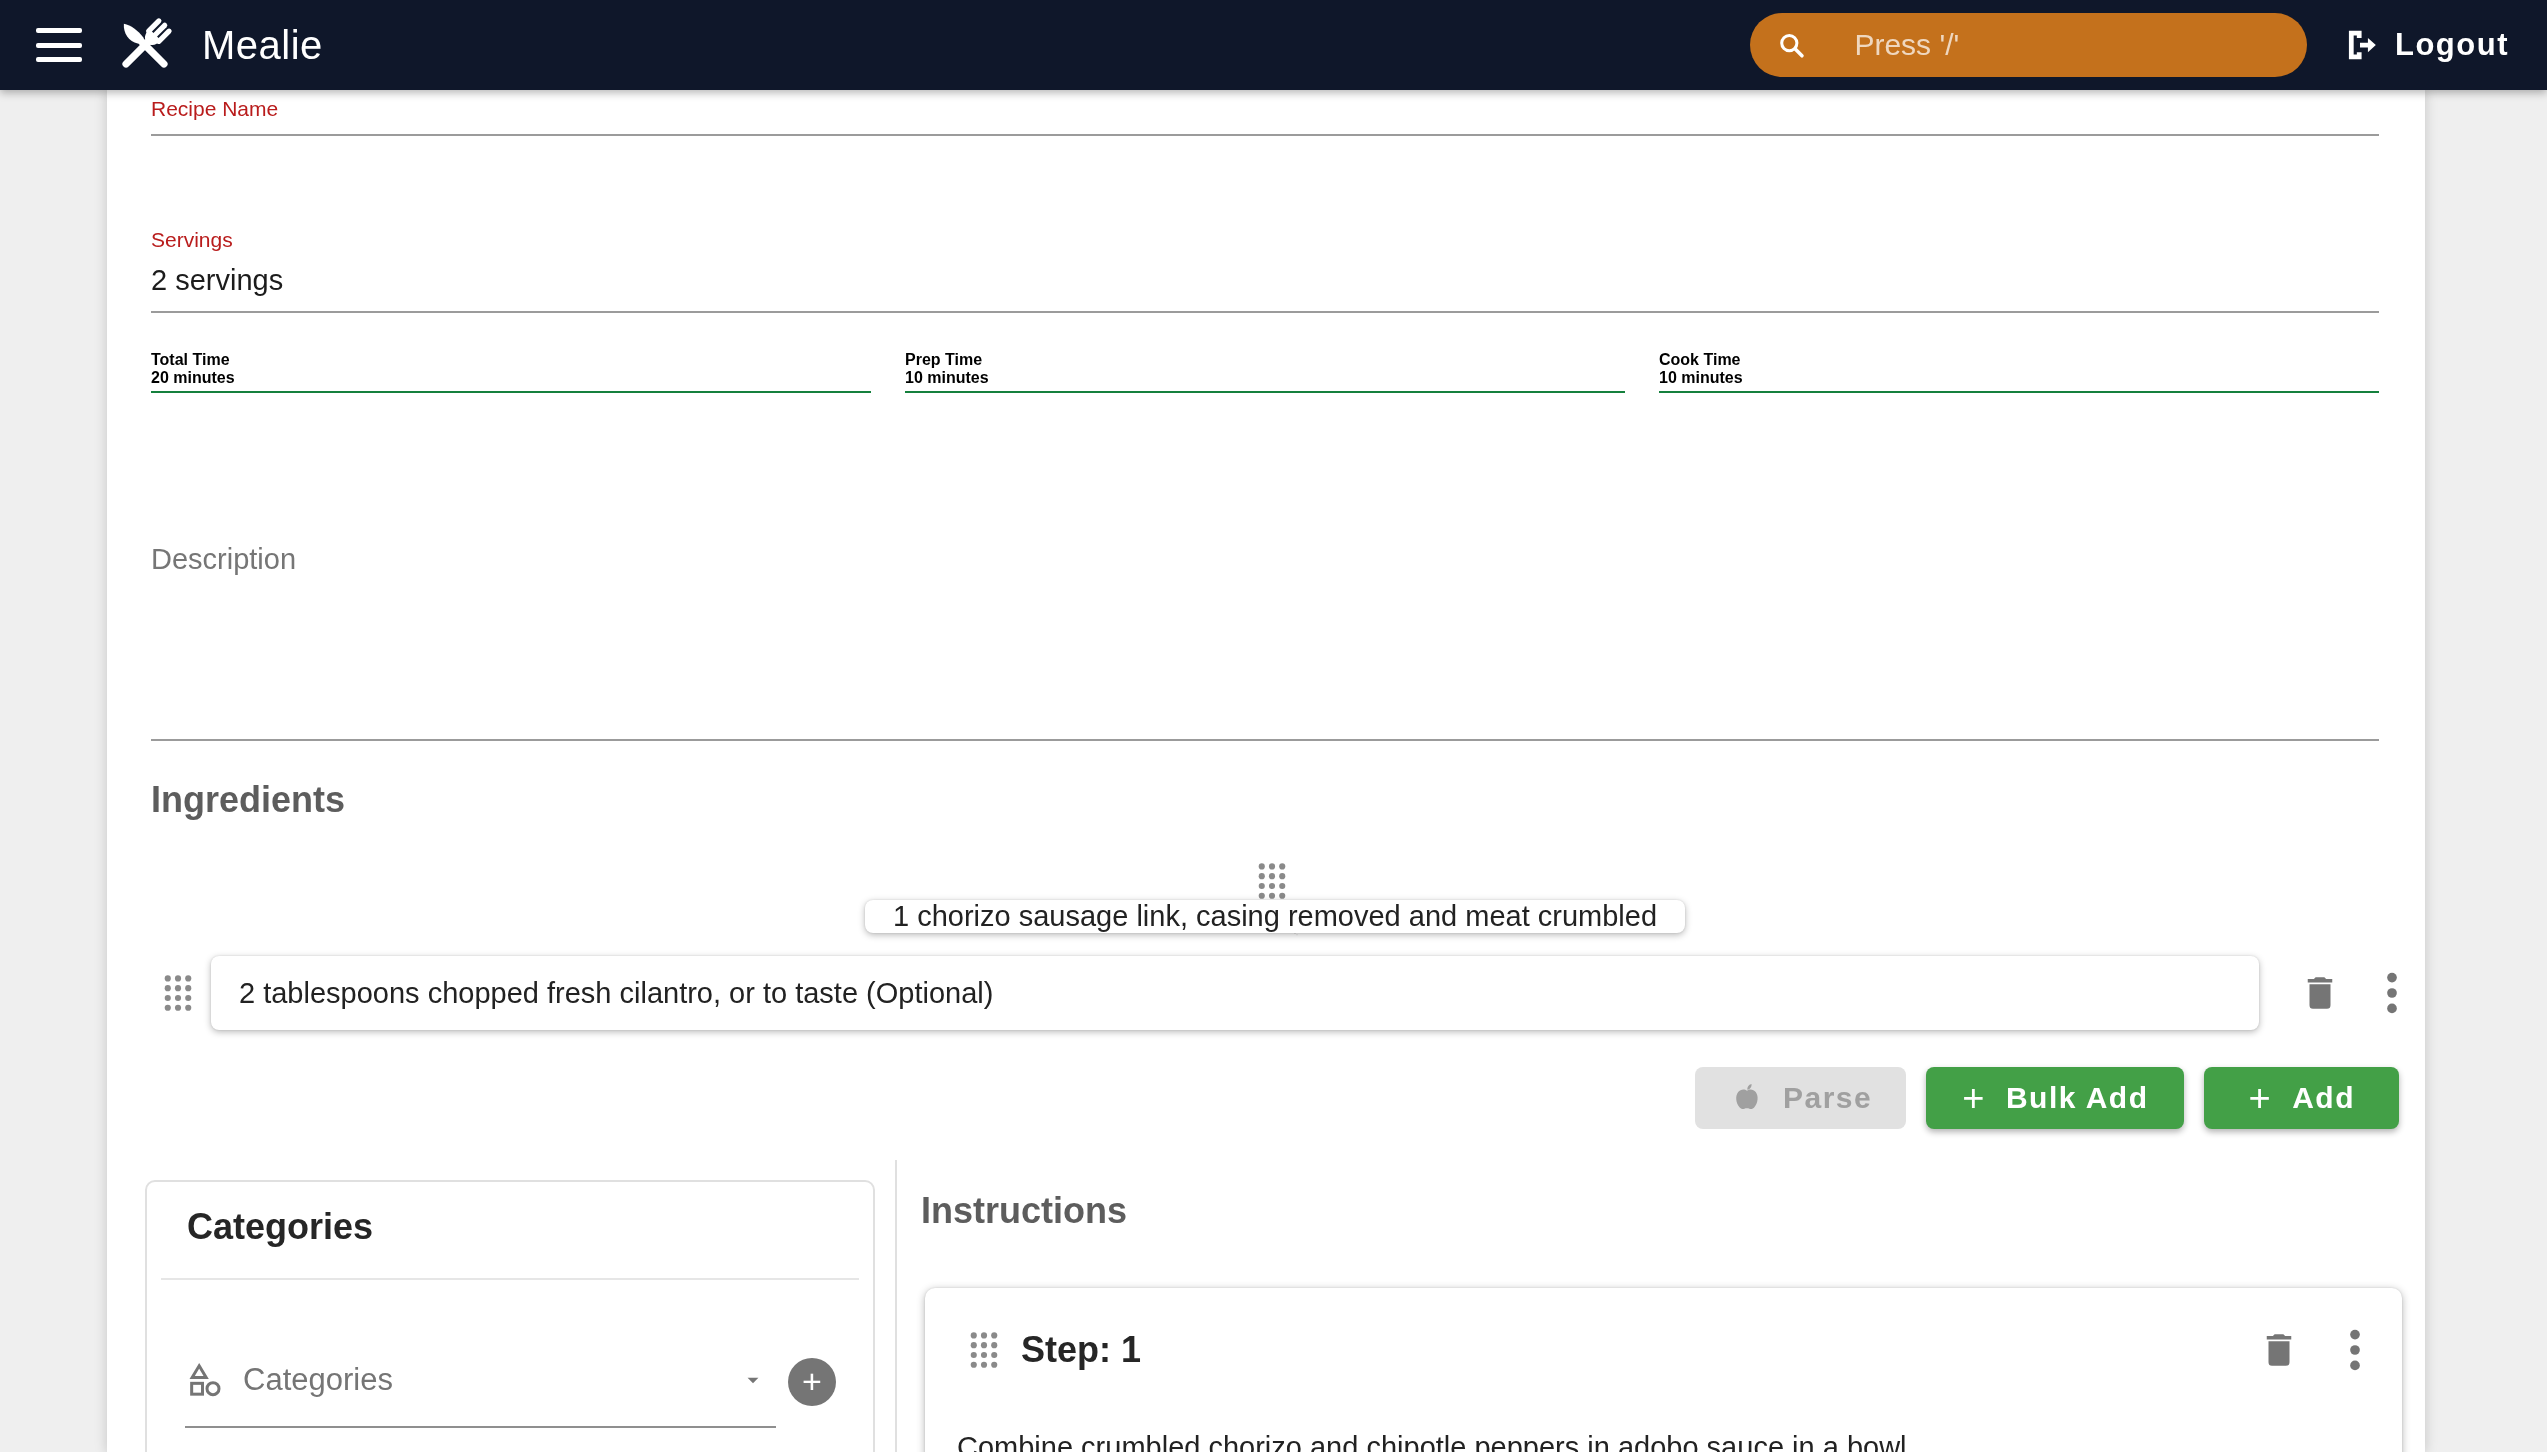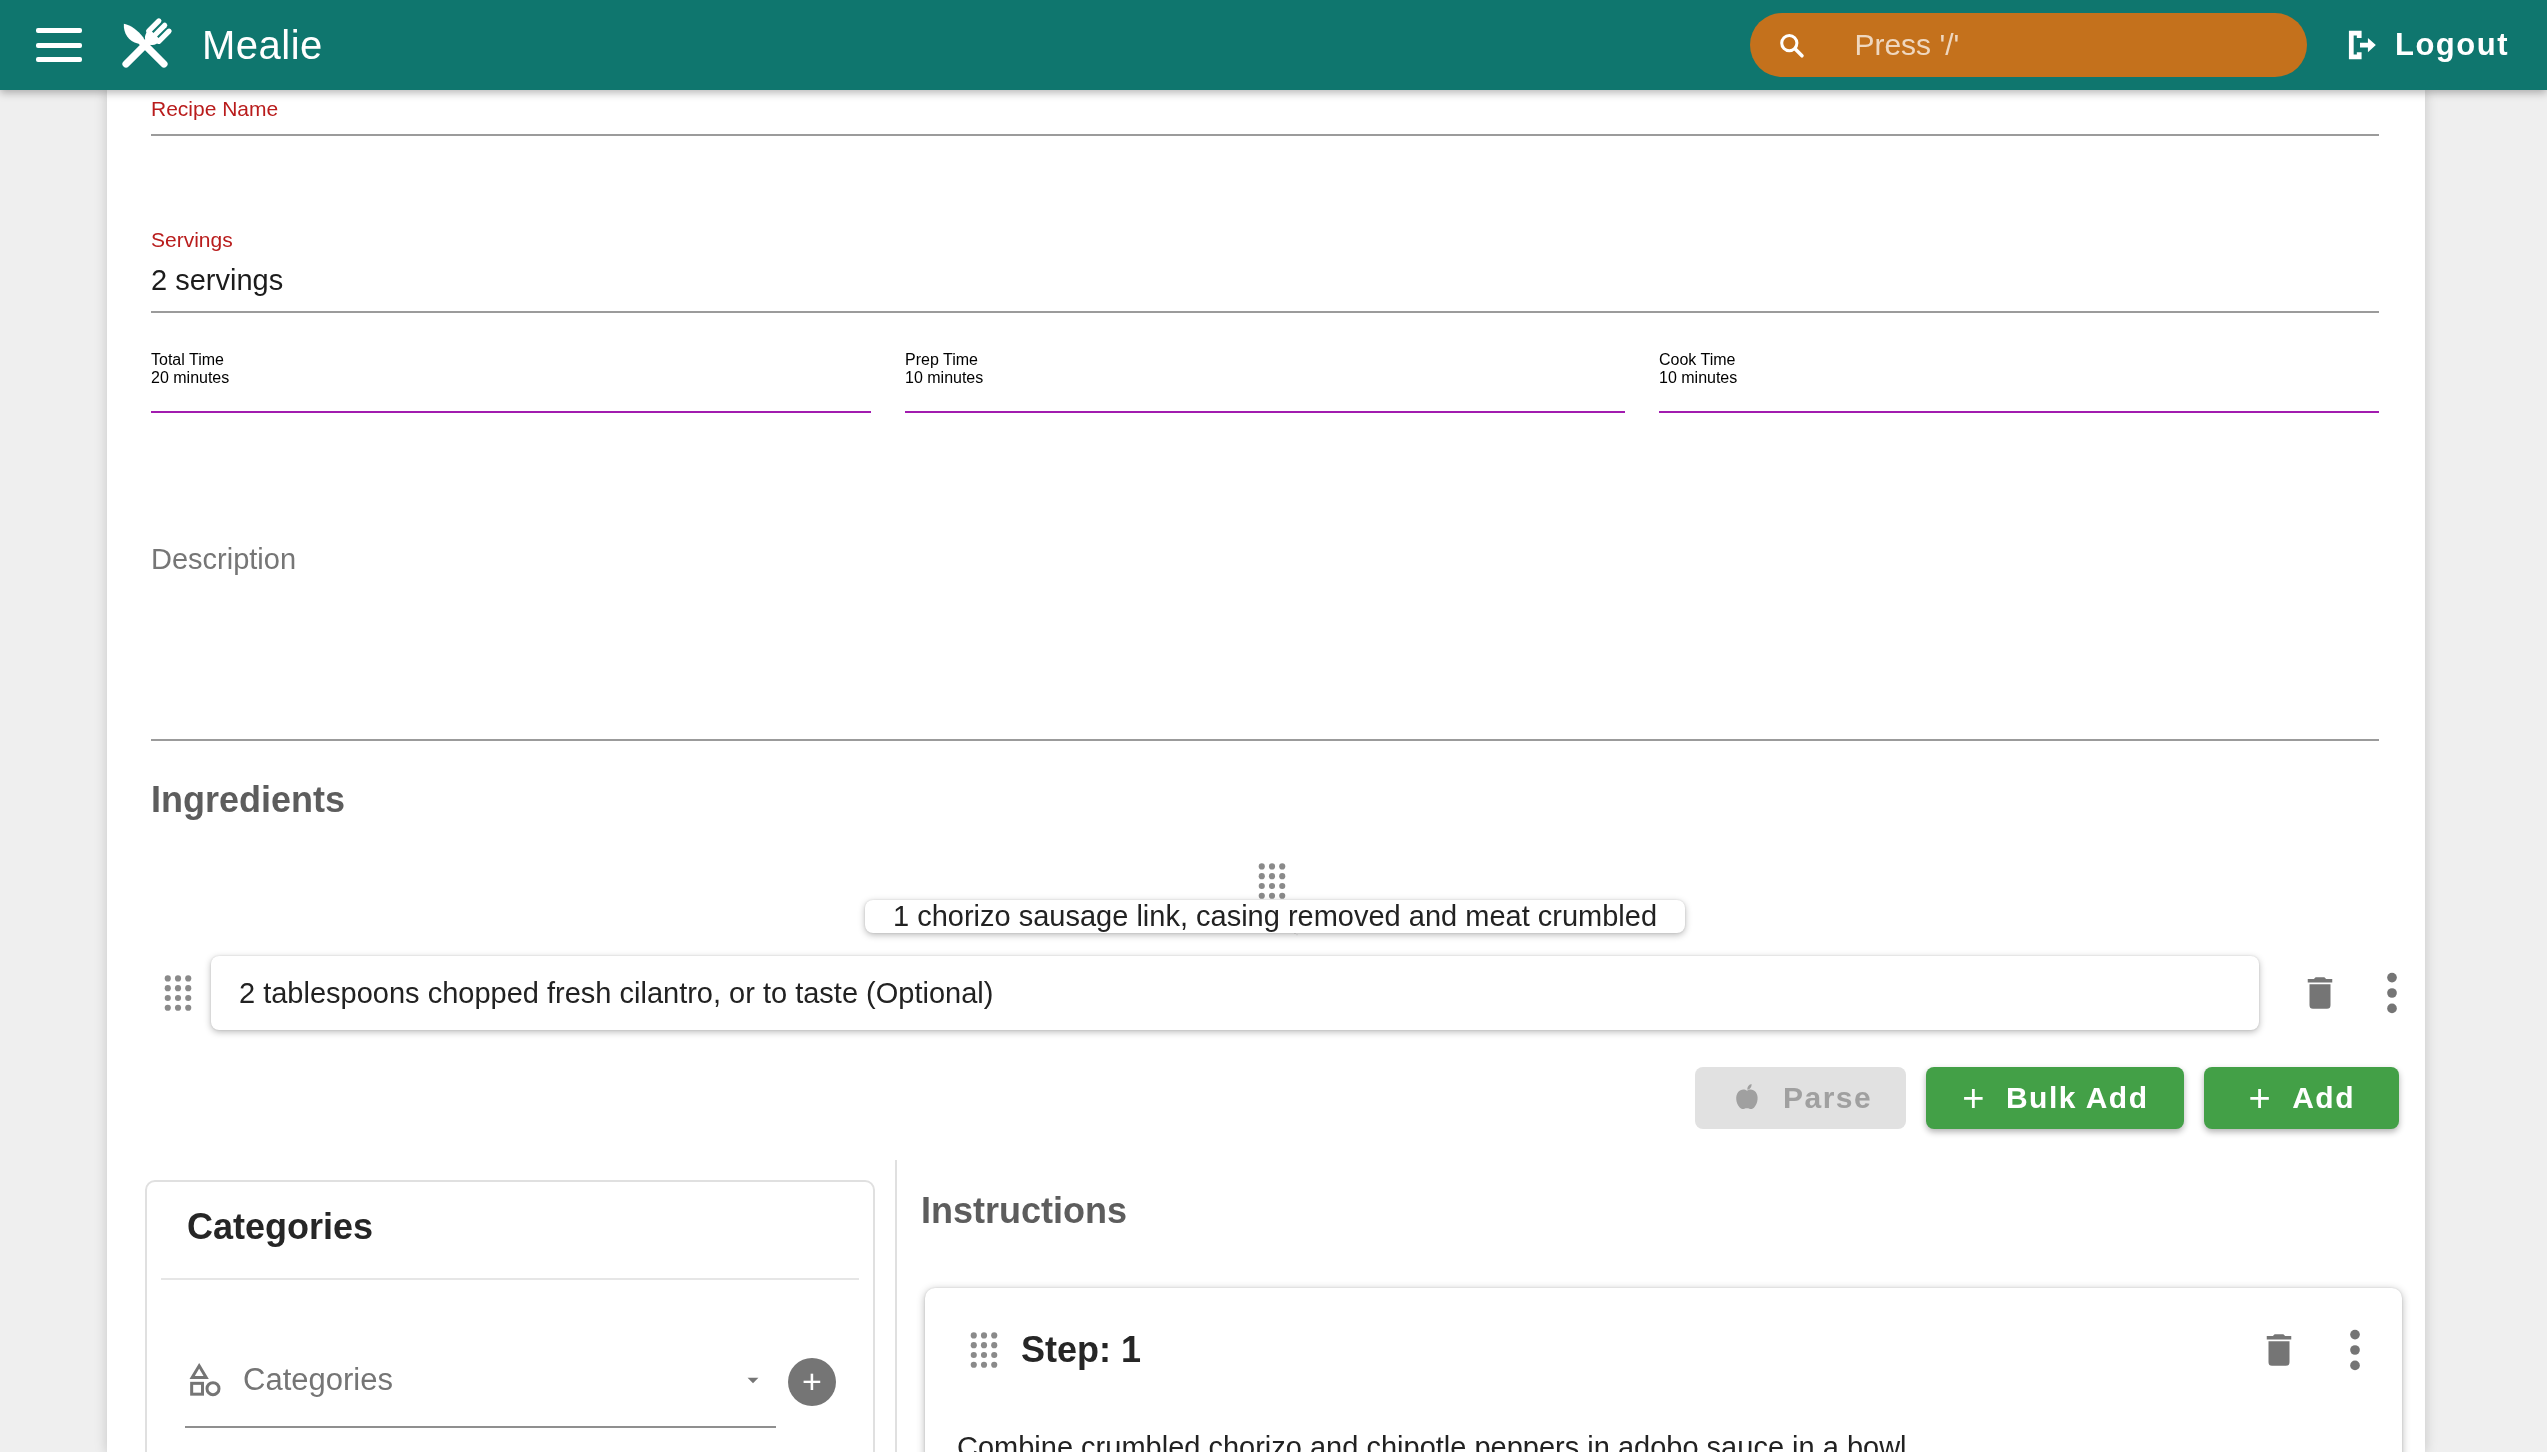--- a/index.html
+++ b/index.html
@@ -2,21 +2,21 @@
 <html><head>
 <meta charset="utf-8">
 <style>
   * { margin:0; padding:0; box-sizing:border-box; }
   html,body { width:2547px; height:1453px; overflow:hidden; }
   body { font-family:"Liberation Sans", sans-serif; background:#efefef; position:relative; }
 
   
   .appbar {
     position:absolute; left:0; top:0; width:2547px; height:90px;
-    background:#0f766e; display:flex; align-items:center;
+    background:#0f172a; display:flex; align-items:center;
     padding:0 38px 0 36px; box-shadow:0 3px 8px rgba(0,0,0,.28); z-index:10;
   }
   .hamburger { width:46px; height:34px; display:flex; flex-direction:column; justify-content:space-between; cursor:pointer; }
   .hamburger span { display:block; height:5px; background:#fff; border-radius:2px; }
   .logo { width:66px; height:66px; margin-left:30px; }
   .app-title { color:#fff; font-size:40px; font-weight:500; margin-left:24px; letter-spacing:0.5px; }
   .search-pill {
     margin-left:auto; width:557px; height:64px; border-radius:32px;
     background:#c4711c; display:flex; align-items:center; padding:0 26px;gap:30px;
   }
@@ -35,21 +35,21 @@
   }
   .abs { position:absolute; }
 
   
   .field { left:44px; right:46px; border-bottom:2px solid #9b9b9b; padding-bottom:12px; }
   .field .flabel { font-size:21px; color:#b91c1c; line-height:26px; }
   .field .fvalue { font-size:29px; color:#1c1c1c; line-height:38px; margin-top:8px; }
   .f-name { top:6px; }
   .f-servings { top:137px; }
   .times-row { left:44px; right:46px; top:261px; display:flex; gap:34px; }
-  .times-row .tcol { flex:1; border-bottom:2px solid #a21caf; padding-bottom:24px; }
+  .times-row .tcol { flex:1; border-bottom:2px solid #15803d; padding-bottom:4px;font-weight:bold; }
   .desc { left:44px; right:46px; top:436px; height:215px; border-bottom:2px solid #9b9b9b; }
   .desc .dlabel { font-size:29px; color:#767676; line-height:38px; margin-top:14px; }
 
   .section-heading { font-size:36px; font-weight:bold; color:#5d5d5d; }
   .h-ingredients { left:44px; top:689px; }
 
   
   .ing-row { left:44px; right:26px; display:flex; align-items:center; height:74px; }
   .r1 { top:772px;flex-direction:column; } .r2 { top:866px; }
   .grip { width:30px; height:38px; margin:0 18px 0 12px; flex:0 0 auto; }

